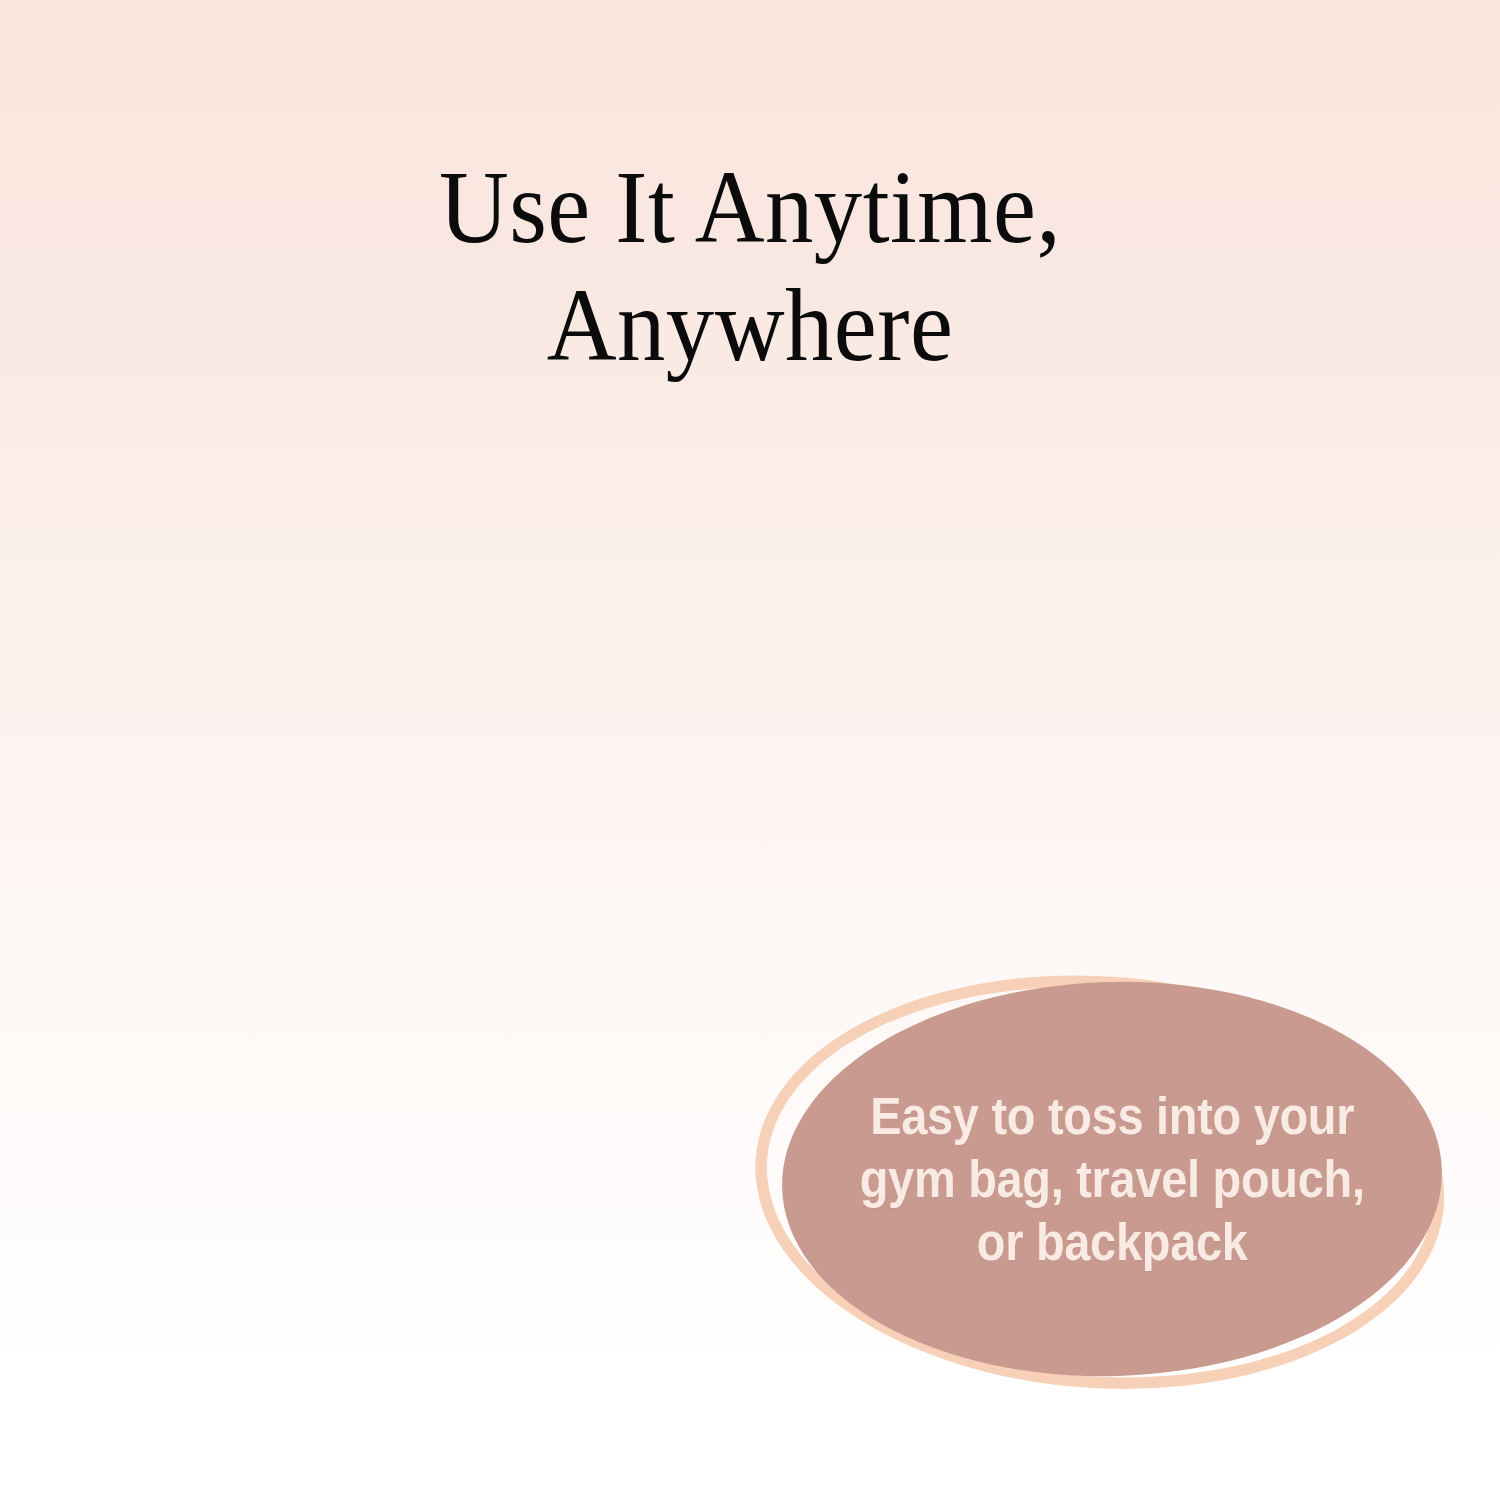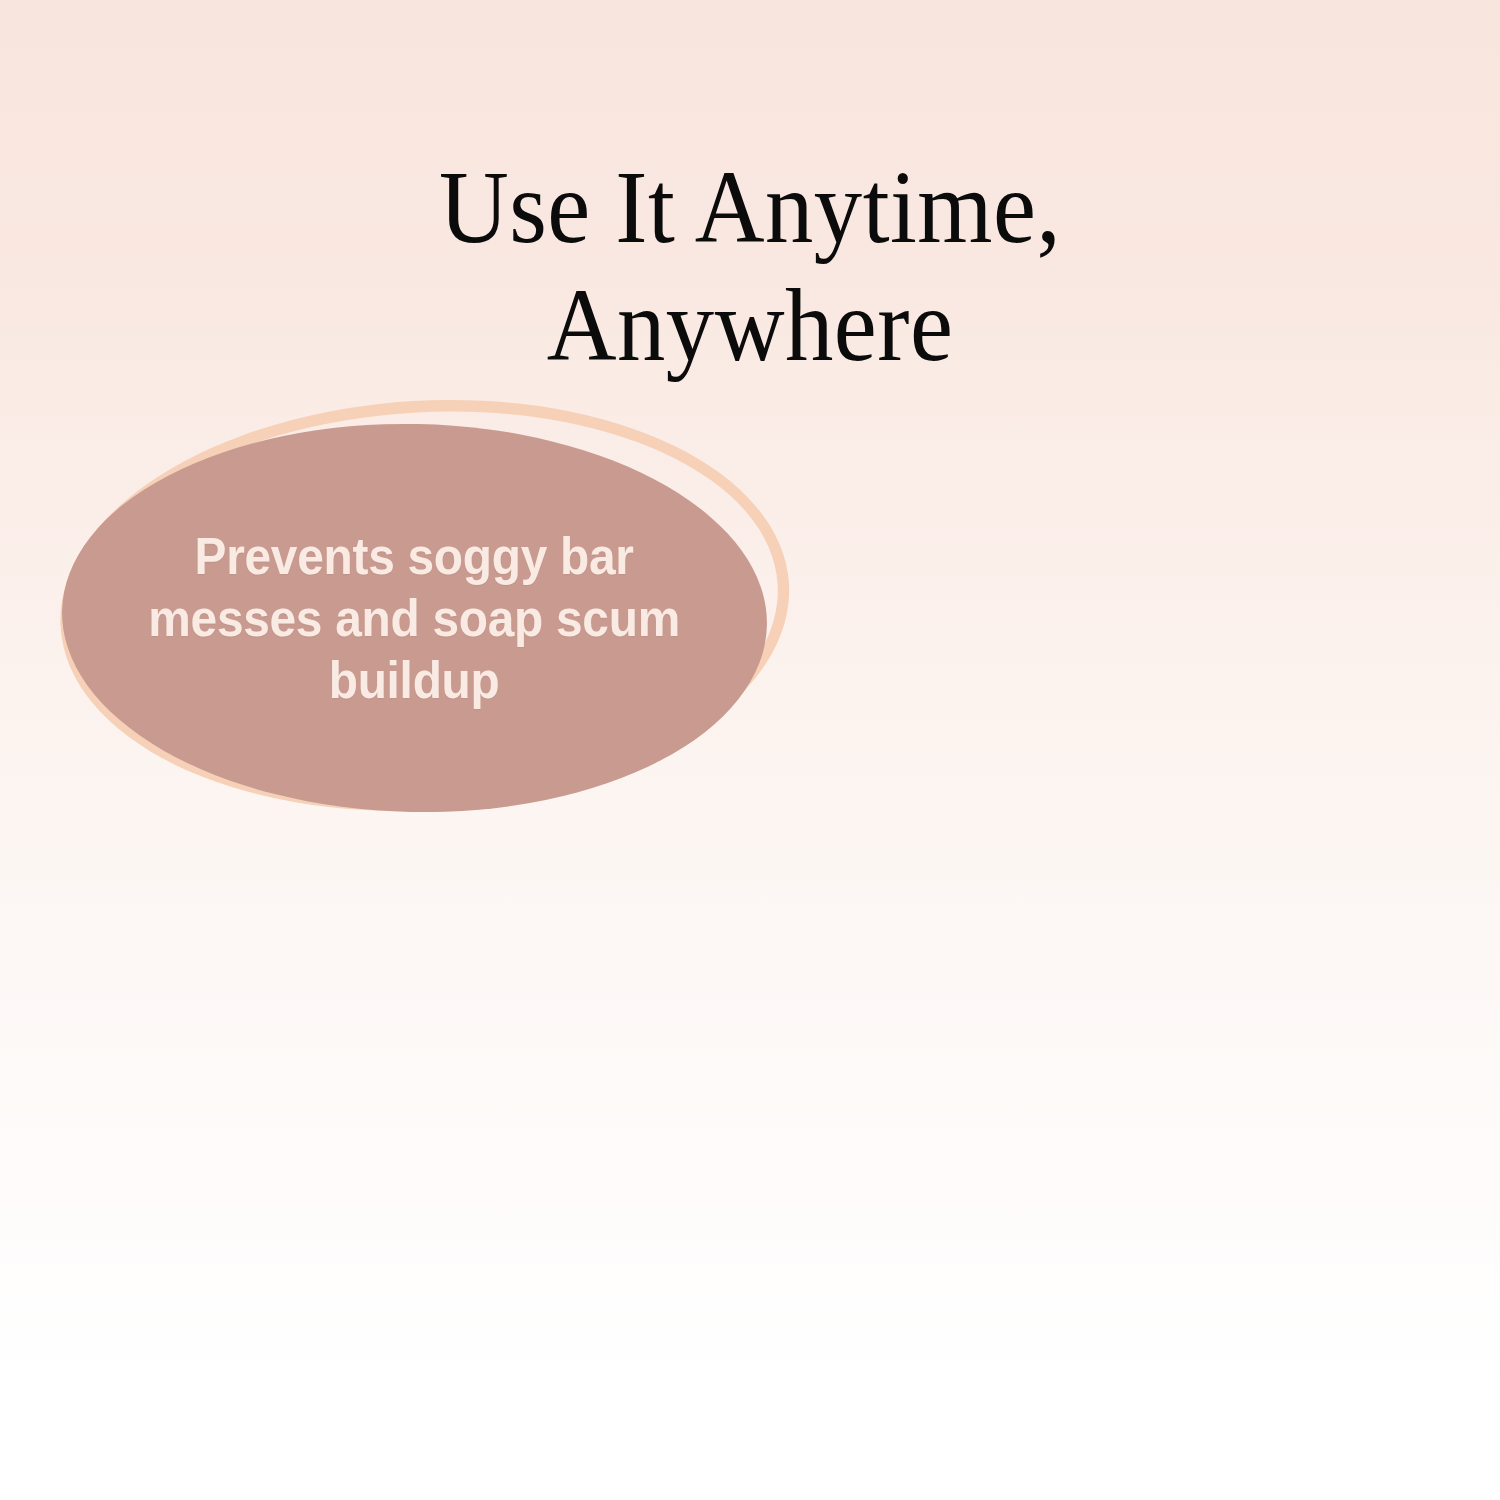--- a/index.html
+++ b/index.html
@@ -124,22 +124,22 @@
 </head>
 <body>
 
 <div id="canvas">
 
   <div class="title-block">
     <span class="title-line">Use It Anytime,</span>
     <span class="title-line">Anywhere</span>
   </div>
 
-  <div class="ellipse-card" id="card-1">
-    <div class="ellipse-ring"></div>
-    <div class="ellipse-fill"></div>
-    <div class="ellipse-text">Prevents soggy bar messes and soap scum buildup</div>
-  </div>
 
 
 
+  <div class="ellipse-card" id="card-4">
+    <div class="ellipse-ring"></div>
+    <div class="ellipse-fill"></div>
+    <div class="ellipse-text">Easy to toss into your gym bag, travel pouch, or backpack</div>
+  </div>
 
 </div>
 
 </body></html>

